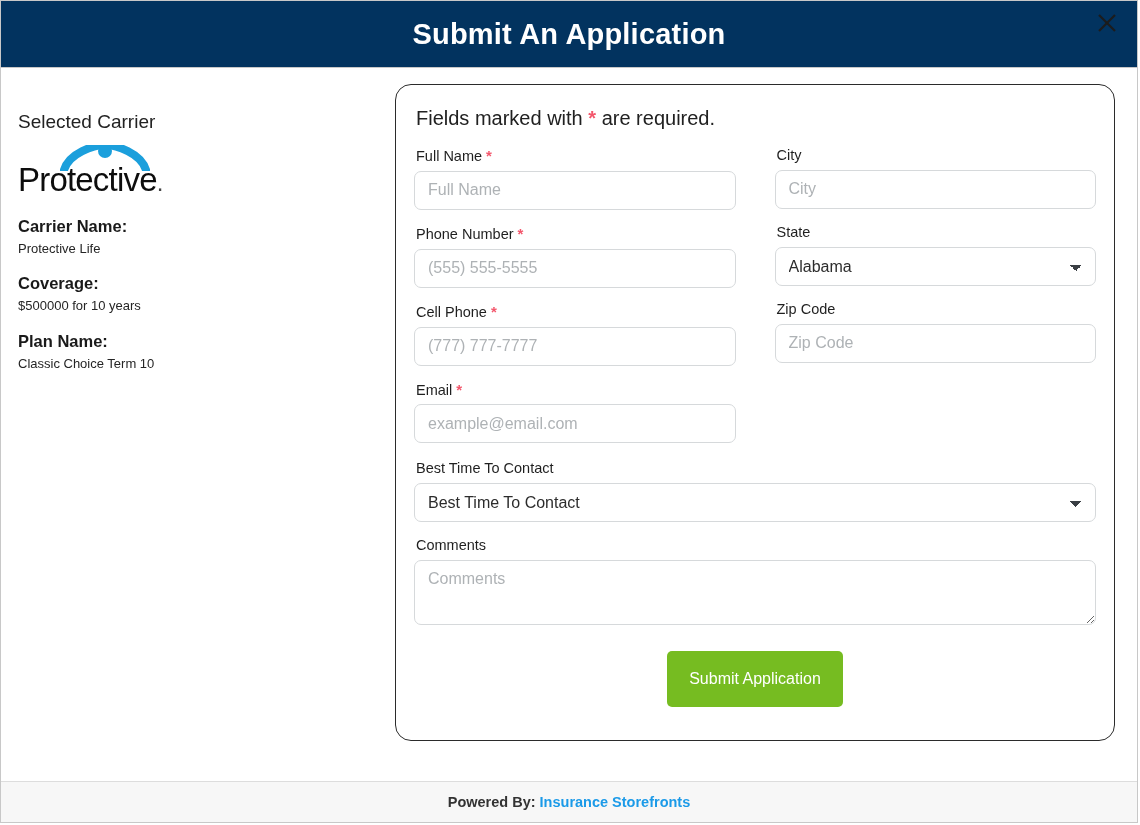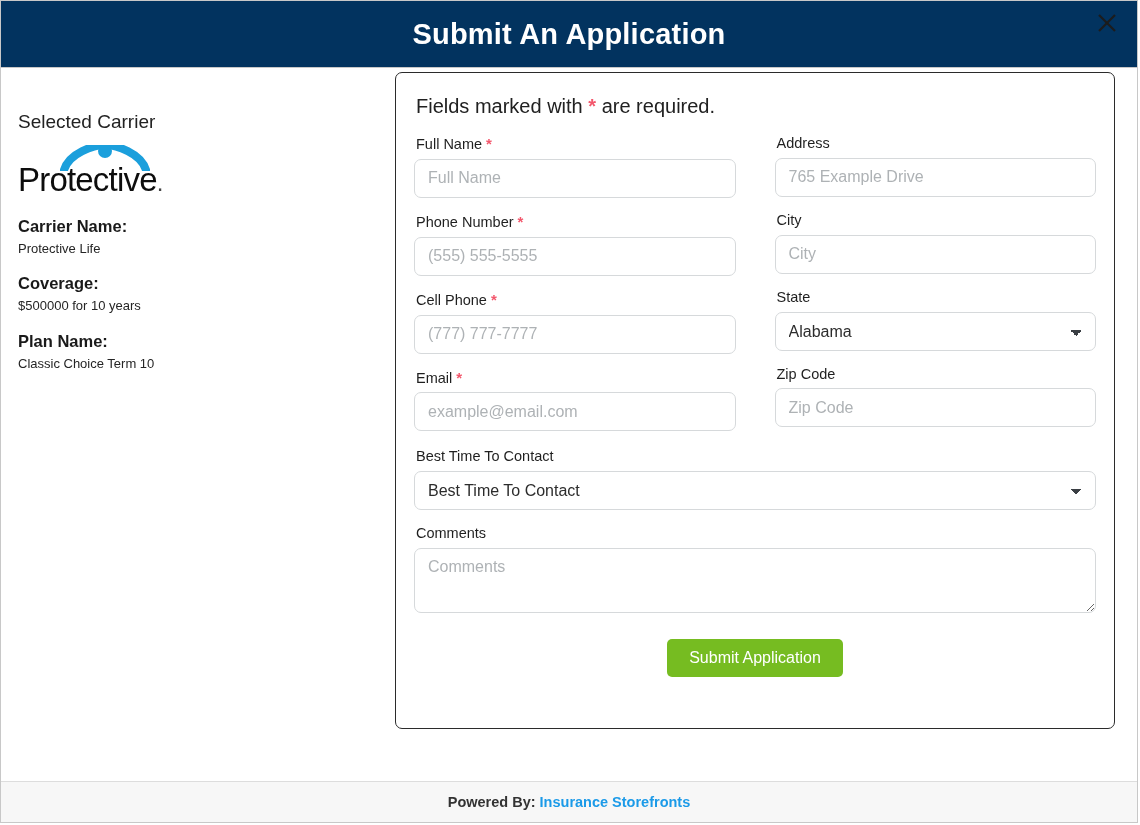--- a/index.html
+++ b/index.html
@@ -107,24 +107,24 @@
     line-height: 1.45;
   }
   .info-value {
     font-size: 13px;
     color: #252525;
     line-height: 1.45;
     margin-top: 1px;
   }
   
   .form-card {
-    margin: 4px 22px 0 14px;
+    margin: 16px 22px 0 14px;
     flex: 1;
     border: 1px solid #2b2b2b;
-    border-radius: 7px;
+    border-radius: 16px;
     background: #ffffff;
     padding: 18px 18px 24px 18px;
     box-sizing: border-box;
     height: 657px;
   }
   .required-note {
     font-size: 20px;
     color: #212121;
     margin: 4px 0 16px 2px;
   }
@@ -184,21 +184,21 @@
     text-align: center;
     margin-top: 22px;
   }
   .submit-btn {
     background: #76bc21;
     color: #ffffff;
     border: none;
     border-radius: 5px;
     font-size: 16px;
     font-family: "Liberation Sans", sans-serif;
-    padding: 11px 22px;
+    padding: 20px 22px;
     cursor: pointer;
     line-height: 1;
   }
   
   .modal-footer {
     height: 40px;
     min-height: 40px;
     background: #f7f7f7;
     border-top: 1px solid #dddddd;
     display: flex;
@@ -287,24 +287,20 @@
 
           <div class="field">
             <label class="field-label"><span>Email</span> <span class="req-star">*</span></label>
             <input class="control" type="text" placeholder="example@email.com" style="">
           </div>
 
         </div>
 
         <div class="col">
 
-          <div class="field">
-            <label class="field-label">Address</label>
-            <input class="control" type="text" placeholder="765 Example Drive" style="">
-          </div>
 
           <div class="field">
             <label class="field-label">City</label>
             <input class="control" type="text" placeholder="City" style="">
           </div>
 
           <div class="field">
             <label class="field-label">State</label>
             <select class="control">
               <option>Alabama</option>

